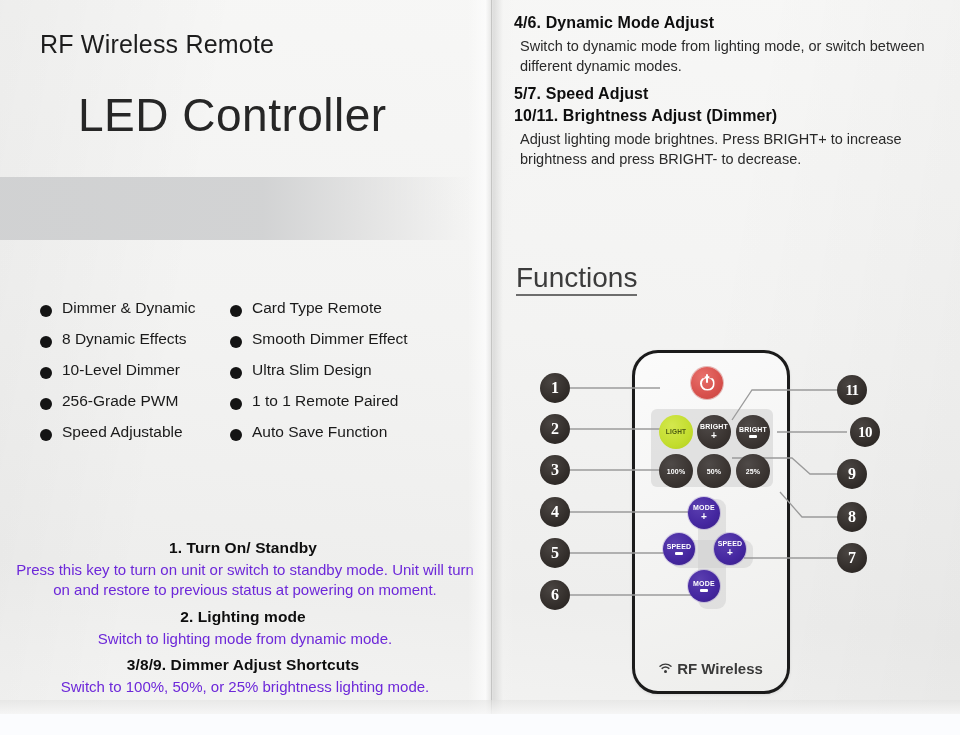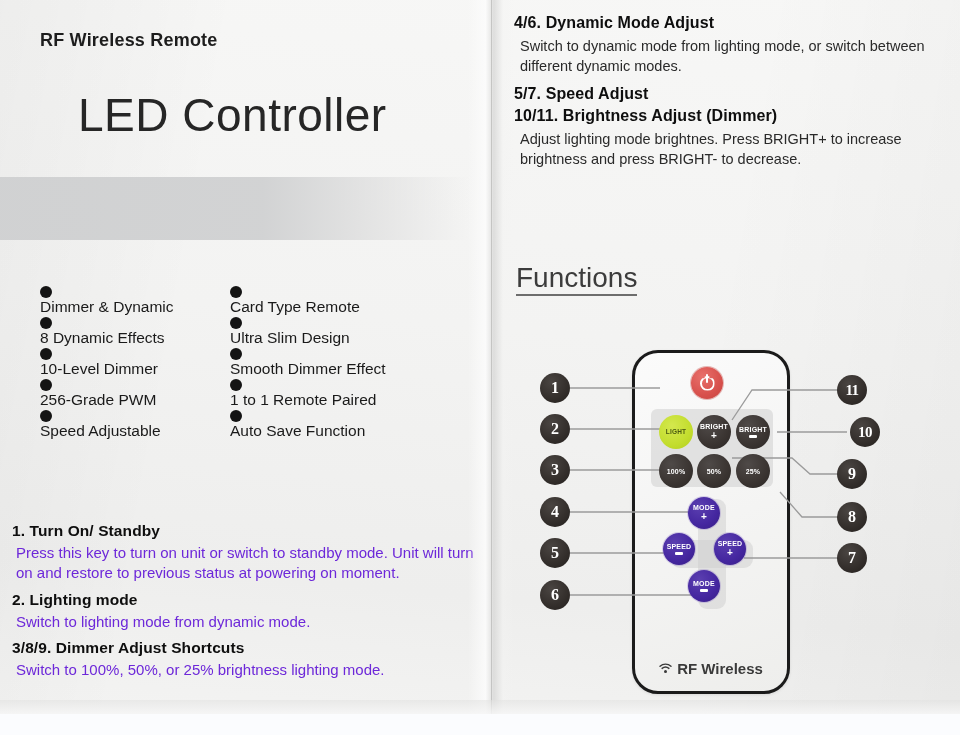--- a/index.html
+++ b/index.html
@@ -57,22 +57,22 @@
     height: 714px;
     background: rgba(170,170,168,0.55);
   }
 
   
   .left-page { position: absolute; left: 0; top: 0; width: 492px; height: 714px; }
 
   .kicker {
     position: absolute;
     left: 40px; top: 30px;
-    font-size: 18px;
-    font-weight: bold;
+    font-size: 25px;
+    font-weight: normal;
     color: #1d1d1d;
     letter-spacing: 0.2px;
   }
   .title-main {
     position: absolute;
     left: 78px; top: 88px;
     font-size: 46px;
     font-weight: 300;
     color: #262626;
     letter-spacing: 0.5px;
@@ -98,42 +98,42 @@
   .features {
     position: absolute;
     left: 40px; top: 286px;
     width: 420px;
   }
   .feat-col { position: absolute; top: 0; }
   .feat-col.c1 { left: 0; }
   .feat-col.c2 { left: 190px; }
   .feat-item {
     display: flex;
-    align-items: flex-start;
+    align-items: flex-end;
     height: 31px;
     white-space: nowrap;
-    flex-direction: column;
   }
   .feat-dot {
     width: 12px; height: 12px;
     border-radius: 50%;
     background: #141414;
     margin-right: 10px;
     flex: 0 0 auto;
   }
   .feat-label {
     font-size: 15.5px;
     color: #1a1a1a;
   }
 
   
   .instr-left {
     position: absolute;
-    left: 12px; top: 522px;
+    left: 12px; top: 539px;
     width: 462px;
+    text-align: center;
   }
   .instr-h {
     font-size: 15.5px;
     font-weight: bold;
     color: #0e0e0e;
     margin: 0 0 3px 0;
     letter-spacing: 0.1px;
   }
   .instr-p {
     font-size: 15px;
@@ -349,25 +349,25 @@
           <span class="feat-label">Speed Adjustable</span>
         </div>
       </div>
       <div class="feat-col c2">
         <div class="feat-item">
           <span class="feat-dot"></span>
           <span class="feat-label">Card Type Remote</span>
         </div>
         <div class="feat-item">
           <span class="feat-dot"></span>
+          <span class="feat-label">Smooth Dimmer Effect</span>
+        </div>
+        <div class="feat-item">
+          <span class="feat-dot"></span>
           <span class="feat-label">Ultra Slim Design</span>
-        </div>
-        <div class="feat-item">
-          <span class="feat-dot"></span>
-          <span class="feat-label">Smooth Dimmer Effect</span>
         </div>
         <div class="feat-item">
           <span class="feat-dot"></span>
           <span class="feat-label">1 to 1 Remote Paired</span>
         </div>
         <div class="feat-item">
           <span class="feat-dot"></span>
           <span class="feat-label">Auto Save Function</span>
         </div>
       </div>

